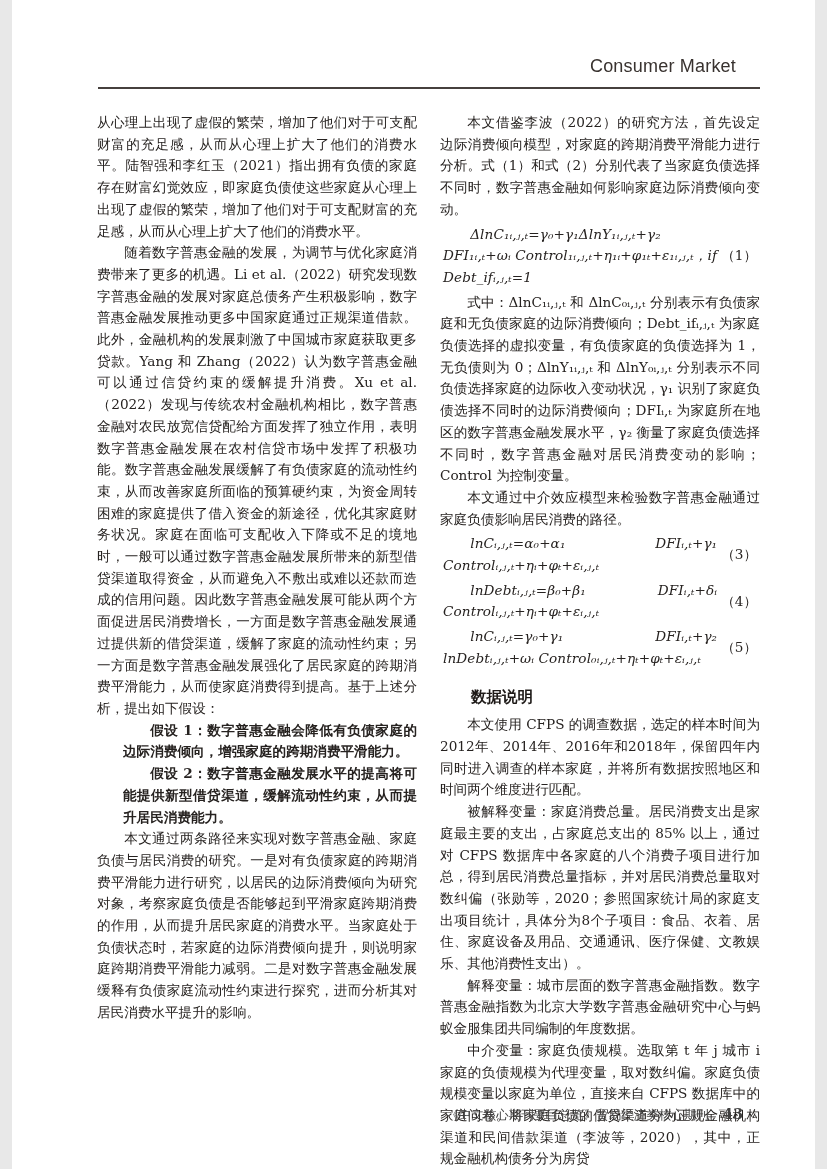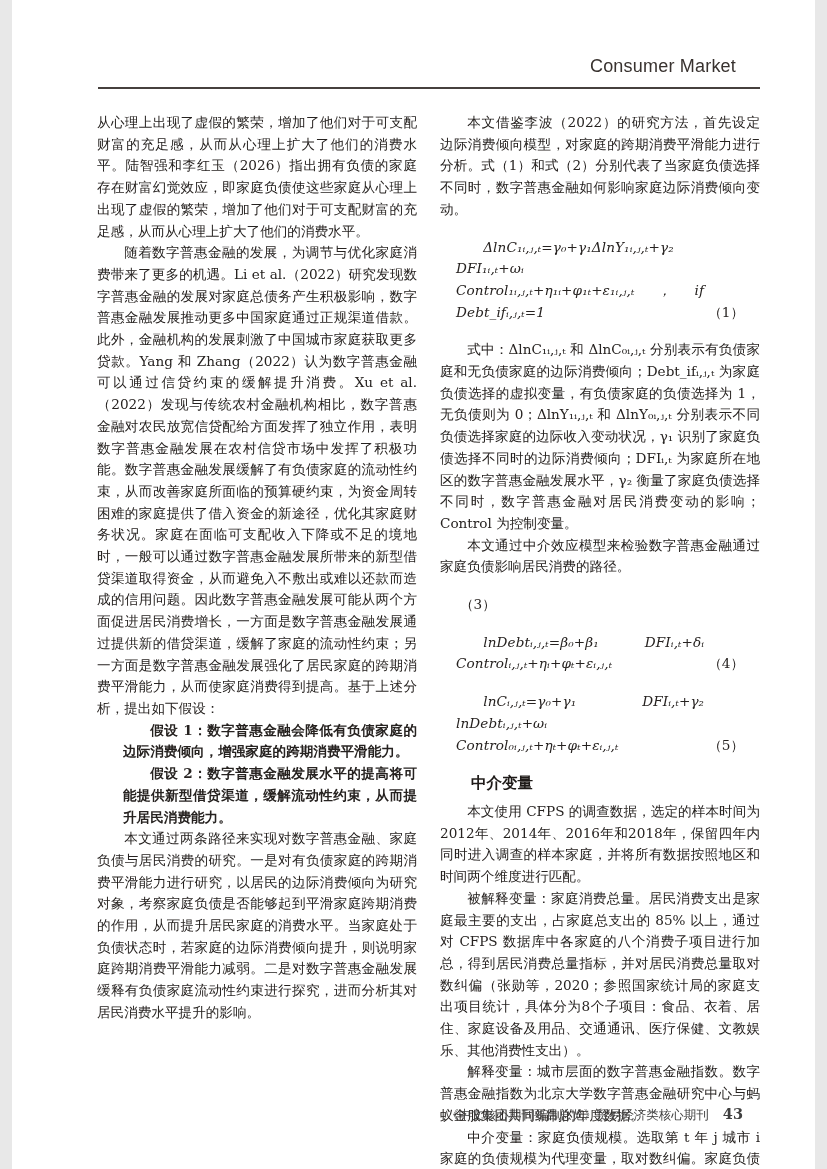--- a/index.html
+++ b/index.html
@@ -42,22 +42,22 @@
     width: 320px;
     font-size: 13.6px;
     line-height: 21.7px;
     text-align: justify;
   }
   .para { margin: 0; text-indent: 2em; }
   .para.no-indent { text-indent: 0; }
   .para.hypothesis { font-weight: bold; margin-left: 26px; }
   .equation {
     display: flex;
-    align-items: flex-end;
-    margin: 16px;
+    align-items: center;
+    margin: 3px;
   }
   .eq-body {
     flex: 1 1 auto;
     text-indent: 2em;
     font-style: italic;
     letter-spacing: 0.1px;
   }
   .eq-num {
     flex: 0 0 auto;
     white-space: nowrap;
@@ -94,56 +94,57 @@
 
 <div class="page">
 
   <div class="header-title">Consumer Market</div>
 
   <div class="header-rule"></div>
 
   <div class="columns">
 
     <div class="col">
-      <p class="para no-indent">从心理上出现了虚假的繁荣，增加了他们对于可支配财富的充足感，从而从心理上扩大了他们的消费水平。陆智强和李红玉（2026）指出拥有负债的家庭存在财富幻觉效应，即家庭负债使这些家庭从心理上出现了虚假的繁荣，增加了他们对于可支配财富的充足感，从而从心理上扩大了他们的消费水平。</p>
+      <p class="para no-indent">从心理上出现了虚假的繁荣，增加了他们对于可支配财富的充足感，从而从心理上扩大了他们的消费水平。陆智强和李红玉（2021）指出拥有负债的家庭存在财富幻觉效应，即家庭负债使这些家庭从心理上出现了虚假的繁荣，增加了他们对于可支配财富的充足感，从而从心理上扩大了他们的消费水平。</p>
       <p class="para">随着数字普惠金融的发展，为调节与优化家庭消费带来了更多的机遇。Li et al.（2022）研究发现数字普惠金融的发展对家庭总债务产生积极影响，数字普惠金融发展推动更多中国家庭通过正规渠道借款。此外，金融机构的发展刺激了中国城市家庭获取更多贷款。Yang 和 Zhang（2022）认为数字普惠金融可以通过信贷约束的缓解提升消费。Xu et al.（2022）发现与传统农村金融机构相比，数字普惠金融对农民放宽信贷配给方面发挥了独立作用，表明数字普惠金融发展在农村信贷市场中发挥了积极功能。数字普惠金融发展缓解了有负债家庭的流动性约束，从而改善家庭所面临的预算硬约束，为资金周转困难的家庭提供了借入资金的新途径，优化其家庭财务状况。家庭在面临可支配收入下降或不足的境地时，一般可以通过数字普惠金融发展所带来的新型借贷渠道取得资金，从而避免入不敷出或难以还款而造成的信用问题。因此数字普惠金融发展可能从两个方面促进居民消费增长，一方面是数字普惠金融发展通过提供新的借贷渠道，缓解了家庭的流动性约束；另一方面是数字普惠金融发展强化了居民家庭的跨期消费平滑能力，从而使家庭消费得到提高。基于上述分析，提出如下假设：</p>
       <p class="para hypothesis">假设 1：数字普惠金融会降低有负债家庭的边际消费倾向，增强家庭的跨期消费平滑能力。</p>
       <p class="para hypothesis">假设 2：数字普惠金融发展水平的提高将可能提供新型借贷渠道，缓解流动性约束，从而提升居民消费能力。</p>
       <p class="para">本文通过两条路径来实现对数字普惠金融、家庭负债与居民消费的研究。一是对有负债家庭的跨期消费平滑能力进行研究，以居民的边际消费倾向为研究对象，考察家庭负债是否能够起到平滑家庭跨期消费的作用，从而提升居民家庭的消费水平。当家庭处于负债状态时，若家庭的边际消费倾向提升，则说明家庭跨期消费平滑能力减弱。二是对数字普惠金融发展缓释有负债家庭流动性约束进行探究，进而分析其对居民消费水平提升的影响。</p>
     </div>
 
     <div class="col">
       <p class="para">本文借鉴李波（2022）的研究方法，首先设定边际消费倾向模型，对家庭的跨期消费平滑能力进行分析。式（1）和式（2）分别代表了当家庭负债选择不同时，数字普惠金融如何影响家庭边际消费倾向变动。</p>
 
       <div class="equation">
         <span class="eq-body">ΔlnC₁ᵢ,ⱼ,ₜ=γ₀+γ₁ΔlnY₁ᵢ,ⱼ,ₜ+γ₂ DFI₁ᵢ,ₜ+ωᵢ Control₁ᵢ,ⱼ,ₜ+η₁ᵢ+φ₁ₜ+ε₁ᵢ,ⱼ,ₜ，if Debt_ifᵢ,ⱼ,ₜ=1</span>
         <span class="eq-num">（1）</span>
       </div>
 
 
       <p class="para">式中：ΔlnC₁ᵢ,ⱼ,ₜ 和 ΔlnC₀ᵢ,ⱼ,ₜ 分别表示有负债家庭和无负债家庭的边际消费倾向；Debt_ifᵢ,ⱼ,ₜ 为家庭负债选择的虚拟变量，有负债家庭的负债选择为 1，无负债则为 0；ΔlnY₁ᵢ,ⱼ,ₜ 和 ΔlnY₀ᵢ,ⱼ,ₜ 分别表示不同负债选择家庭的边际收入变动状况，γ₁ 识别了家庭负债选择不同时的边际消费倾向；DFIᵢ,ₜ 为家庭所在地区的数字普惠金融发展水平，γ₂ 衡量了家庭负债选择不同时，数字普惠金融对居民消费变动的影响；Control 为控制变量。</p>
 
       <p class="para">本文通过中介效应模型来检验数字普惠金融通过家庭负债影响居民消费的路径。</p>
 
       <div class="equation">
+        <span class="eq-body">lnCᵢ,ⱼ,ₜ=α₀+α₁ DFIᵢ,ₜ+γ₁ Controlᵢ,ⱼ,ₜ+ηᵢ+φₜ+εᵢ,ⱼ,ₜ</span>
         <span class="eq-num">（3）</span>
       </div>
 
       <div class="equation">
         <span class="eq-body">lnDebtᵢ,ⱼ,ₜ=β₀+β₁ DFIᵢ,ₜ+δᵢ Controlᵢ,ⱼ,ₜ+ηᵢ+φₜ+εᵢ,ⱼ,ₜ</span>
         <span class="eq-num">（4）</span>
       </div>
 
       <div class="equation">
         <span class="eq-body">lnCᵢ,ⱼ,ₜ=γ₀+γ₁ DFIᵢ,ₜ+γ₂ lnDebtᵢ,ⱼ,ₜ+ωᵢ Control₀ᵢ,ⱼ,ₜ+ηₜ+φₜ+εᵢ,ⱼ,ₜ</span>
         <span class="eq-num">（5）</span>
       </div>
 
 
-      <div class="section-heading">中介变量</div>
+      <div class="section-heading">数据说明</div>
 
       <p class="para">本文使用 CFPS 的调查数据，选定的样本时间为2012年、2014年、2016年和2018年，保留四年内同时进入调查的样本家庭，并将所有数据按照地区和时间两个维度进行匹配。</p>
       <p class="para">被解释变量：家庭消费总量。居民消费支出是家庭最主要的支出，占家庭总支出的 85% 以上，通过对 CFPS 数据库中各家庭的八个消费子项目进行加总，得到居民消费总量指标，并对居民消费总量取对数纠偏（张勋等，2020；参照国家统计局的家庭支出项目统计，具体分为8个子项目：食品、衣着、居住、家庭设备及用品、交通通讯、医疗保健、文教娱乐、其他消费性支出）。</p>
       <p class="para">解释变量：城市层面的数字普惠金融指数。数字普惠金融指数为北京大学数字普惠金融研究中心与蚂蚁金服集团共同编制的年度数据。</p>
       <p class="para">中介变量：家庭负债规模。选取第 t 年 j 城市 i 家庭的负债规模为代理变量，取对数纠偏。家庭负债规模变量以家庭为单位，直接来自 CFPS 数据库中的家庭问卷。将家庭负债的借贷渠道分为正规金融机构渠道和民间借款渠道（李波等，2020），其中，正规金融机构债务分为房贷</p>
     </div>
 
   </div>
 
   <div class="footer">

